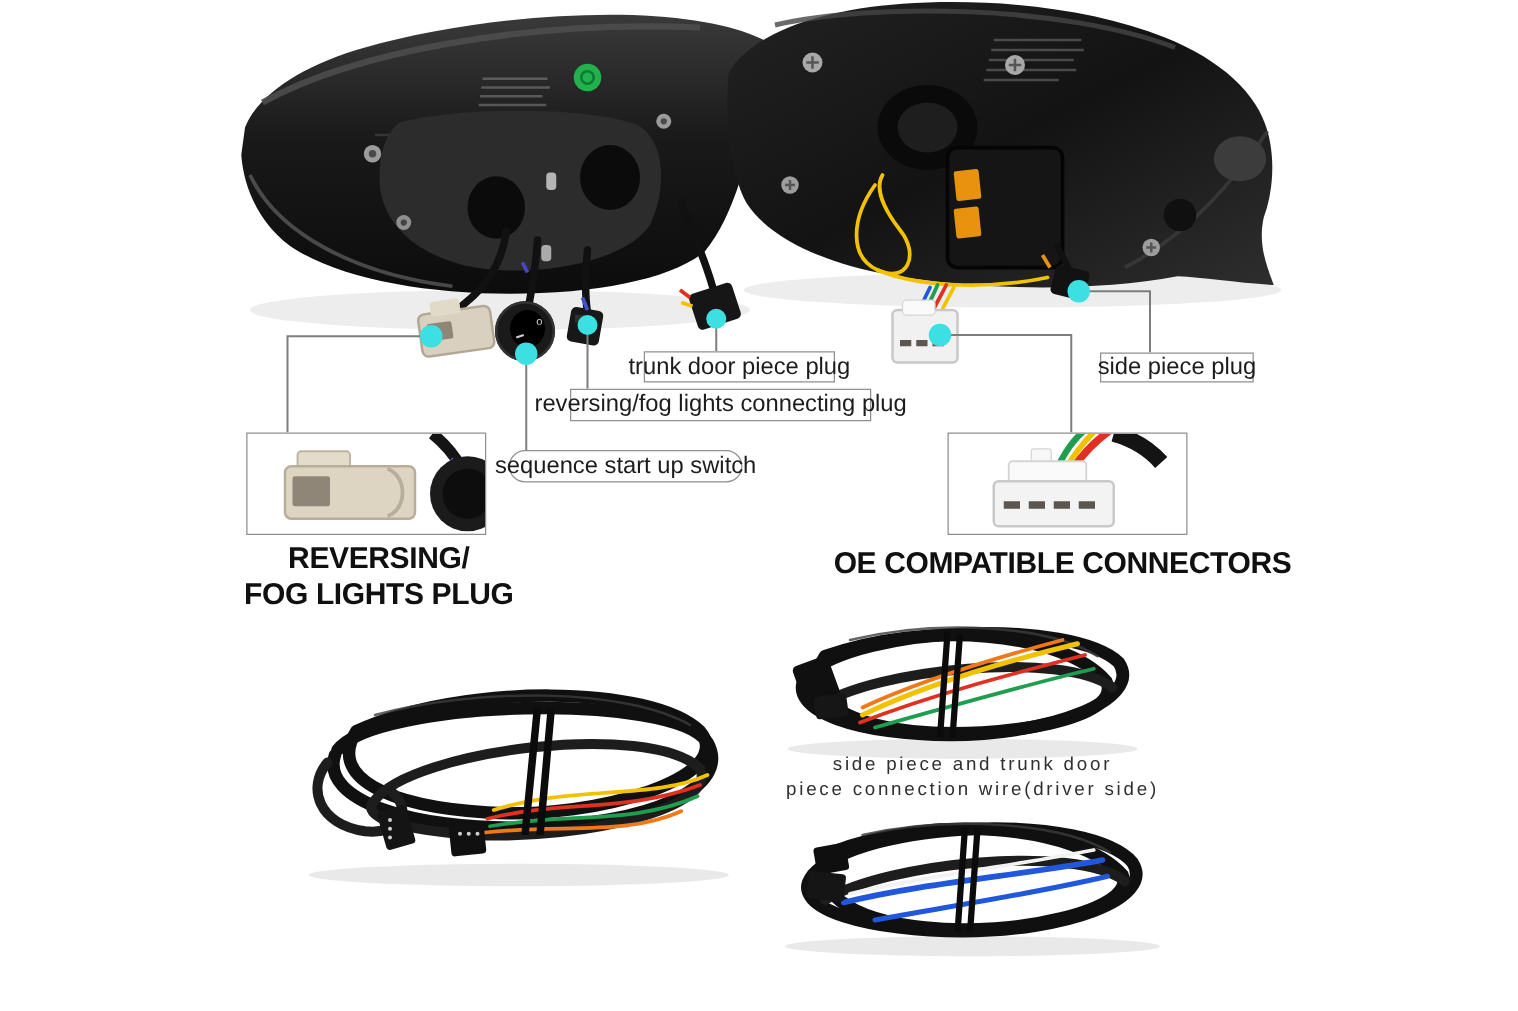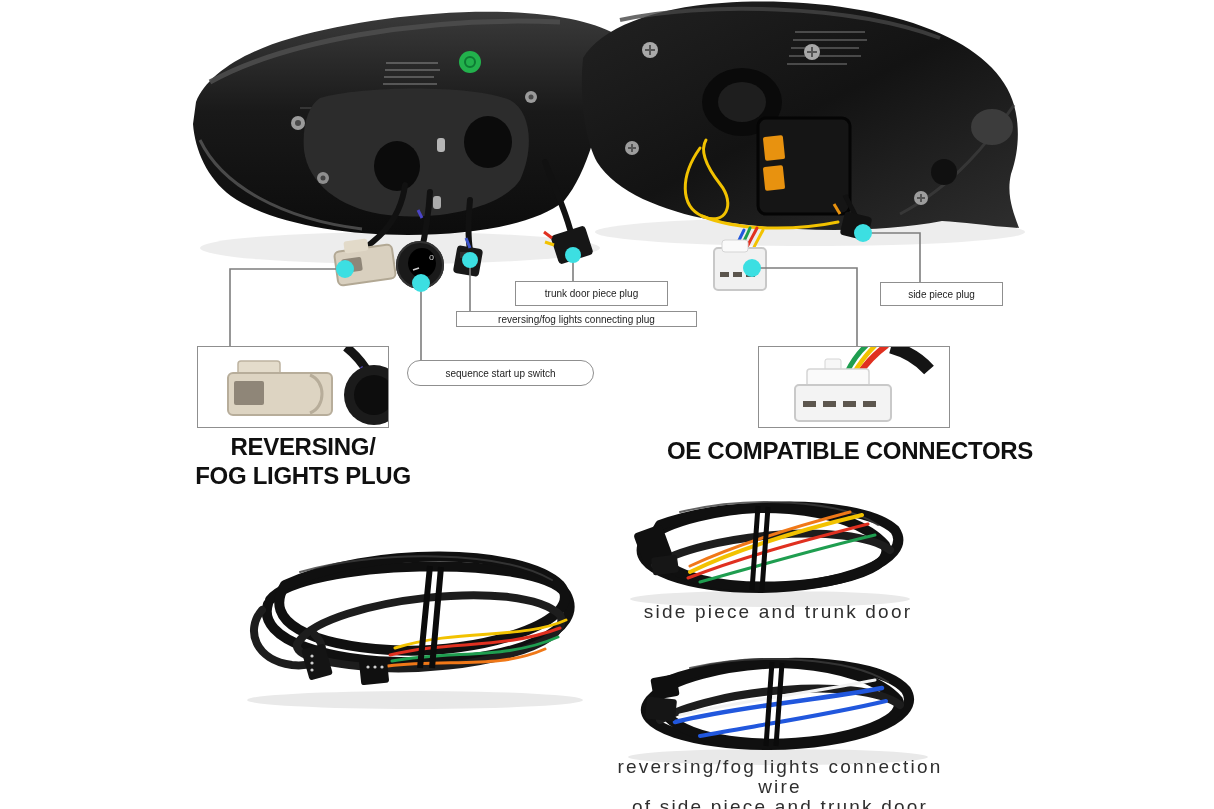--- a/index.html
+++ b/index.html
@@ -20,27 +20,27 @@
   .wr{stroke:var(--wire-red);}
   .wg{stroke:var(--wire-green);}
   .wb{stroke:var(--wire-blue);}
   .wo{stroke:var(--wire-orange);}
   .ww{stroke:var(--wire-white);}
   .aw{fill:none;stroke-linecap:round;stroke-width:3;}
   .dot{fill:var(--marker-cyan);}
   .cline{stroke:var(--line-gray);stroke-width:1.6;fill:none;}
   .label-box{position:absolute;display:flex;align-items:center;justify-content:center;
     background:#fff;border:1px solid var(--label-border);color:var(--text-dark);
-    font-size:10px;white-space:nowrap;box-sizing:border-box;z-index:5;}
+    font-size:19px;white-space:nowrap;box-sizing:border-box;z-index:5;}
   .inset-box{position:absolute;background:#fff;border:1px solid var(--label-border);
     box-sizing:border-box;overflow:hidden;z-index:4;}
   .heading{position:absolute;text-align:center;font-weight:bold;color:#101010;
     font-size:24px;line-height:29px;letter-spacing:-0.3px;z-index:5;}
   .caption{position:absolute;text-align:center;color:var(--caption-gray);
-    font-size:19px;line-height:20px;letter-spacing:2.2px;z-index:5;}
+    font-size:15px;line-height:20px;letter-spacing:2.2px;z-index:5;}
   .refl{fill:#e9e9e9;}
 </style>
 </head>
 <body>
 
 <div class="stage">
 
   <svg class="photo" width="1214" height="809" viewBox="0 0 1214 809">
     <defs>
       <linearGradient id="lampL" x1="0" y1="0" x2="0" y2="1">
@@ -258,21 +258,21 @@
       <path d="M772,662 L766,746 M782,663 L776,746" stroke="#0b0b0b" stroke-width="5"></path>
       <g>
         <rect x="652" y="676" width="26" height="22" rx="3" fill="#0f0f0f" transform="rotate(-10 665 687)"></rect>
         <rect x="646" y="698" width="30" height="22" rx="3" fill="#151515" transform="rotate(6 661 709)"></rect>
       </g>
     </g>
   </svg>
 
   <div class="label-box" style="left:515px;top:281px;width:153px;height:25px;">trunk door piece plug</div>
 
-  <div class="label-box" style="left:456px;top:311px;width:241px;height:16px;">reversing/fog lights connecting plug</div>
+  <div class="label-box" style="left:456px;top:311px;width:241px;height:26px;">reversing/fog lights connecting plug</div>
 
   <div class="label-box" style="left:407px;top:360px;width:187px;height:26px;border-radius:13px;">sequence start up switch</div>
 
   <div class="label-box" style="left:880px;top:282px;width:123px;height:24px;">side piece plug</div>
 
   <div class="inset-box" style="left:197px;top:346px;width:192px;height:82px;">
     <svg width="190" height="80" viewBox="0 0 190 80">
       <path d="M148,0 C158,8 166,18 171,27" stroke="#141414" stroke-width="9" fill="none"></path>
       <path d="M163,20 l7,9" stroke="#5a4ad0" stroke-width="3" fill="none"></path>
       <circle cx="176" cy="48" r="30" fill="#1b1b1b"></circle>
@@ -302,23 +302,20 @@
 
   <div class="heading" style="left:655px;top:436px;width:390px;">OE COMPATIBLE CONNECTORS</div>
 
   <div class="heading" style="left:183px;top:432px;width:240px;">
     <div>REVERSING/</div>
     <div>FOG LIGHTS PLUG</div>
   </div>
 
   <div class="caption" style="left:608px;top:602px;width:340px;">
     <div>side piece and trunk door</div>
+    <div>piece connection wire(driver side)</div>
   </div>
 
   <div class="caption" style="left:240px;top:706px;width:350px;">
   </div>
 
-  <div class="caption" style="left:605px;top:757px;width:350px;">
-    <div>reversing/fog lights connection wire</div>
-    <div>of side piece and trunk door piece</div>
-  </div>
 
 </div>
 
 </body></html>

